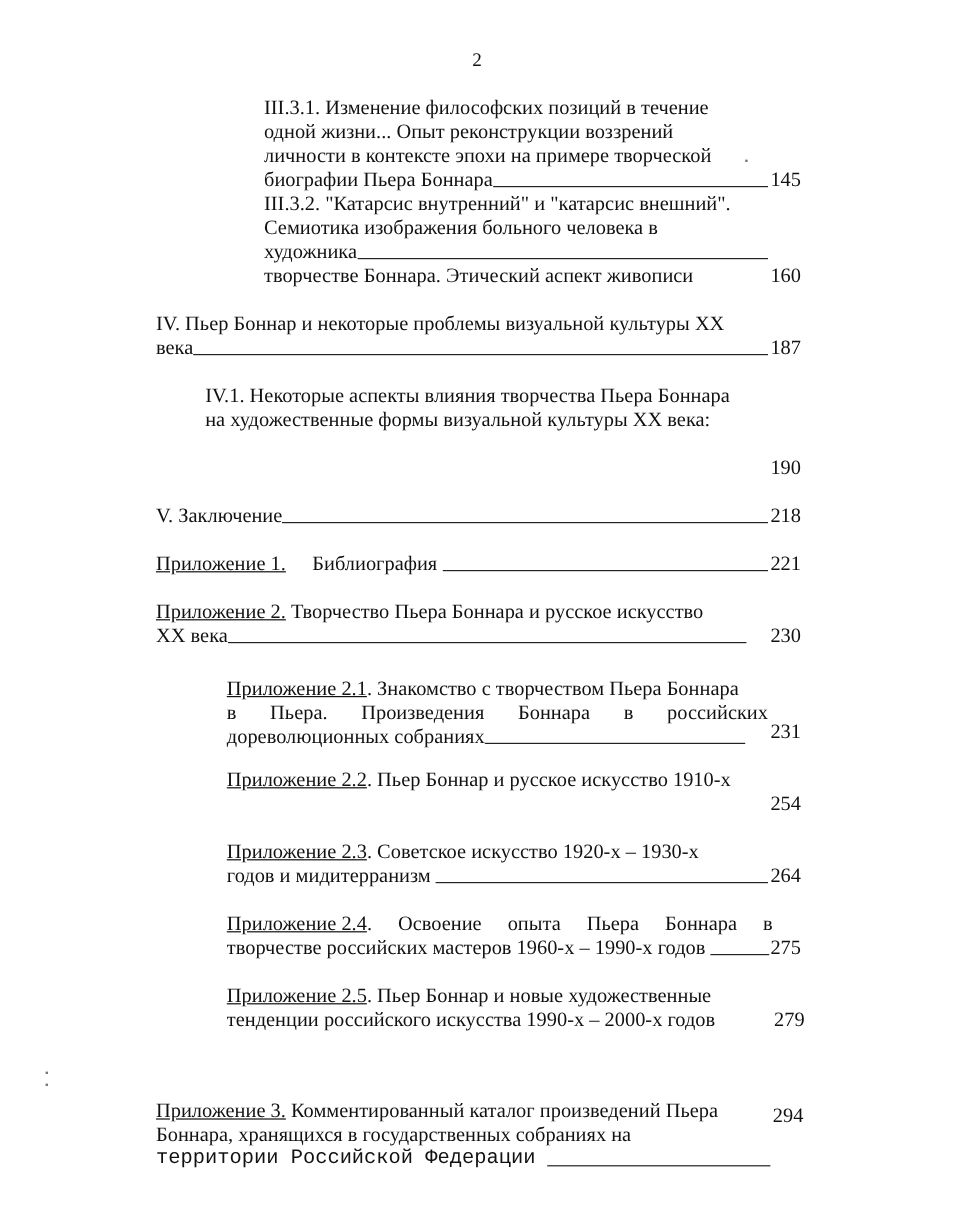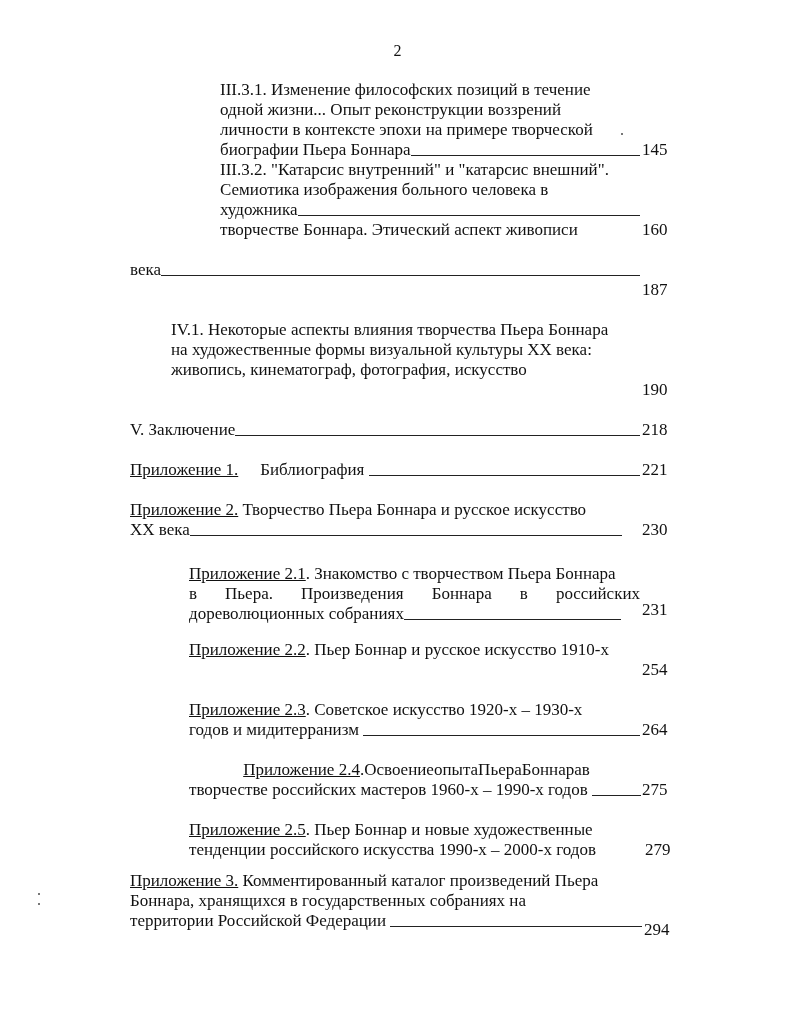--- a/index.html
+++ b/index.html
@@ -37,31 +37,31 @@
   <div class="line">Семиотика изображения больного человека в</div>
   <div class="line last">
       <span>художника</span>
       <span class="fill"></span>
     </div>
   <div class="line">творчестве Боннара. Этический аспект живописи</div>
 </div>
 <div class="pg" style="left:642px; top:220px;">160</div>
 
 <div class="entry" style="left:130px; top:260px; width:510px;">
+  <div class="line">IV. Пьер Боннар и некоторые проблемы визуальной культуры XX</div>
   <div class="line last">
       <span>века</span>
       <span class="fill"></span>
     </div>
 </div>
 <div class="pg" style="left:642px; top:280px;">187</div>
 
 <div class="entry" style="left:171px; top:320px; width:469px;">
   <div class="line">IV.1. Некоторые аспекты влияния творчества Пьера Боннара</div>
   <div class="line">на художественные формы визуальной культуры XX века:</div>
-  <div class="line">живопись, кинематограф, фотография, искусство</div>
 </div>
 <div class="pg" style="left:642px; top:380px;">190</div>
 
 <div class="entry" style="left:130px; top:420px; width:510px;">
   <div class="line last">
       <span>V. Заключение</span>
       <span class="fill"></span>
     </div>
 </div>
 <div class="pg" style="left:642px; top:420px;">218</div>
@@ -110,21 +110,21 @@
 <div class="entry" style="left:189px; top:700px; width:451px;">
   <div class="line"><span class="u">Приложение 2.3</span><span>. Советское искусство 1920-х – 1930-х</span></div>
   <div class="line last">
       <span style="white-space:pre;">годов и мидитерранизм </span>
       <span class="fill"></span>
     </div>
 </div>
 <div class="pg" style="left:642px; top:720px;">264</div>
 
 <div class="entry" style="left:189px; top:760px; width:455px;">
-  <div class="line" style="display:flex; justify-content:center;">
+  <div class="line" style="display:flex; justify-content:space-between;">
     <span><span class="u">Приложение 2.4</span>.</span>
     <span>Освоение</span>
     <span>опыта</span>
     <span>Пьера</span>
     <span>Боннара</span>
     <span>в</span>
   </div>
   <div class="line last" style="width:452px;text-align:right;">
       <span style="white-space:pre;">творчестве российских мастеров 1960-х – 1990-х годов </span>
       <span class="fill"></span>
@@ -134,24 +134,24 @@
 
 <div class="entry" style="left:189px; top:820px; width:456px;">
   <div class="line"><span class="u">Приложение 2.5</span><span>. Пьер Боннар и новые художественные</span></div>
   <div class="line last" style="width:452px;gap:42px;">
       <span style="white-space:pre;">тенденции российского искусства 1990-х – 2000-х годов </span>
       <span class="fill"></span>
     </div>
 </div>
 <div class="pg" style="left:645px; top:840px;">279</div>
 
-<div class="entry" style="left:130px; top:871px; width:512px;">
+<div class="entry" style="left:130px; top:916px; width:512px;">
   <div class="line"><span class="u">Приложение 3.</span><span style="white-space:pre;"> Комментированный каталог произведений Пьера</span></div>
   <div class="line">Боннара, хранящихся в государственных собраниях на</div>
   <div class="line last">
-      <span style="white-space:pre;">территории Российской Федерации </span>
+      <span style="white-space:pre;font-family:Liberation Mono, monospace;">территории Российской Федерации </span>
       <span class="fill"></span>
     </div>
 </div>
 <div class="pg" style="left:644px; top:920px;">294</div>
 
 <span class="dot" style="left:38px; top:893px;"></span>
 <span class="dot" style="left:38px; top:903px;"></span>
 
 </body></html>

